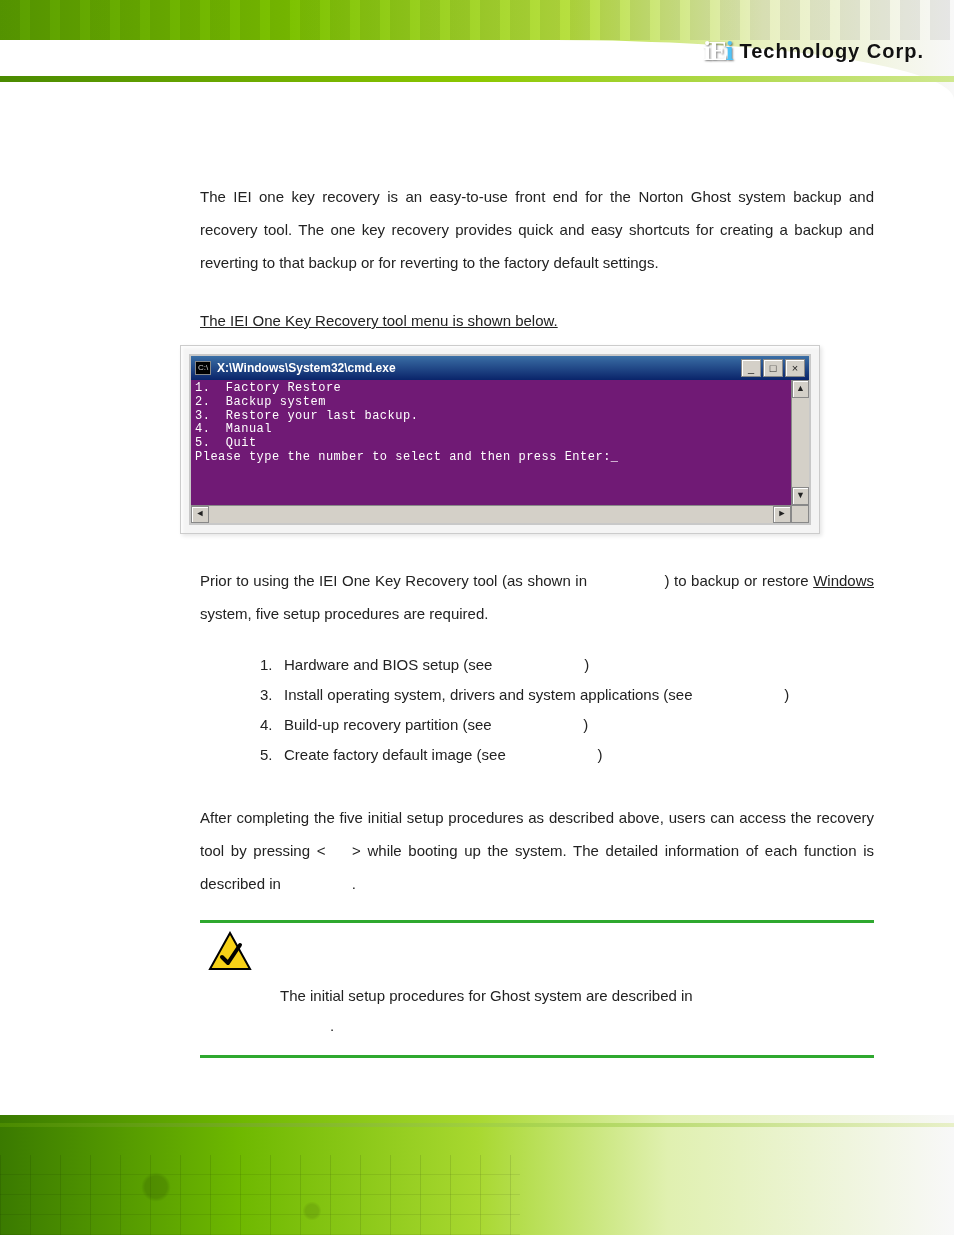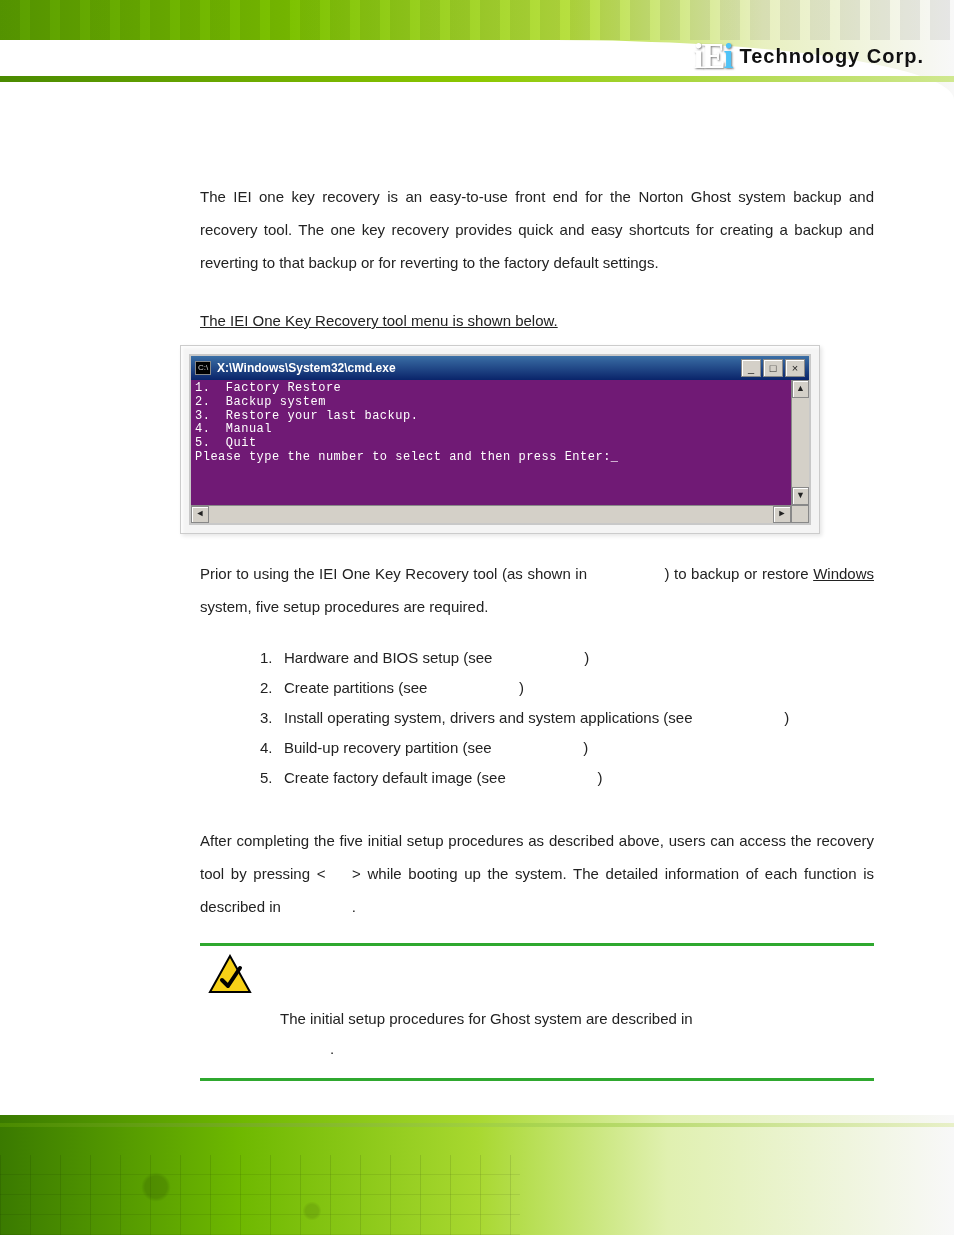--- a/index.html
+++ b/index.html
@@ -34,21 +34,21 @@
     position: absolute;
     right: 30px;
     top: 35px;
     display: flex;
     align-items: center;
     gap: 8px;
   }
   .logo-iei {
     font-family: Georgia, serif;
     font-weight: bold;
-    font-size: 36px;
+    font-size: 28px;
     color: #fff;
     text-shadow: 1px 1px 2px rgba(0,0,0,0.5);
     letter-spacing: -2px;
   }
   .logo-dot { color: #4fc3f7; }
   .logo-tech {
     font-weight: bold;
     font-size: 20px;
     color: #111;
     text-shadow: 1px 1px 1px rgba(255,255,255,0.4);
@@ -261,27 +261,26 @@
       <div style="display:flex">
         <div class="cmd-hscroll" style="flex:1">
           <div class="cmd-hsbtn">◄</div>
           <div class="cmd-hsbtn">►</div>
         </div>
         <div class="cmd-corner"></div>
       </div>
     </div>
   </div>
 
-  <p class="para justify-loose" style="margin-top:23px">
+  <p class="para justify-loose" style="margin-top:30px">
     <span>Prior to using the IEI One Key Recovery tool (as shown in </span>&nbsp;&nbsp;&nbsp;&nbsp;&nbsp;&nbsp;&nbsp;&nbsp;&nbsp;&nbsp;&nbsp;&nbsp;&nbsp;&nbsp;&nbsp;&nbsp;<span>) to backup or restore </span><span class="underline">Windows</span><span> system, five setup procedures are required.</span>
   </p>
 
   <ul class="ol">
     <li><span class="num">1.</span><span>Hardware and BIOS setup (see </span>&nbsp;&nbsp;&nbsp;&nbsp;&nbsp;&nbsp;&nbsp;&nbsp;&nbsp;&nbsp;&nbsp;&nbsp;&nbsp;&nbsp;&nbsp;&nbsp;&nbsp;&nbsp;&nbsp;&nbsp;&nbsp;<span>)</span></li>
-    <li><span class="num">2.</span><span>Create partitions (see </span>&nbsp;&nbsp;&nbsp;&nbsp;&nbsp;&nbsp;&nbsp;&nbsp;&nbsp;&nbsp;&nbsp;&nbsp;&nbsp;&nbsp;&nbsp;&nbsp;&nbsp;&nbsp;&nbsp;&nbsp;&nbsp;<span>)</span></li>
     <li><span class="num">3.</span><span>Install operating system, drivers and system applications (see </span>&nbsp;&nbsp;&nbsp;&nbsp;&nbsp;&nbsp;&nbsp;&nbsp;&nbsp;&nbsp;&nbsp;&nbsp;&nbsp;&nbsp;&nbsp;&nbsp;&nbsp;&nbsp;&nbsp;&nbsp;&nbsp;<span>)</span></li>
     <li><span class="num">4.</span><span>Build-up recovery partition (see </span>&nbsp;&nbsp;&nbsp;&nbsp;&nbsp;&nbsp;&nbsp;&nbsp;&nbsp;&nbsp;&nbsp;&nbsp;&nbsp;&nbsp;&nbsp;&nbsp;&nbsp;&nbsp;&nbsp;&nbsp;&nbsp;<span>)</span></li>
     <li><span class="num">5.</span><span>Create factory default image (see </span>&nbsp;&nbsp;&nbsp;&nbsp;&nbsp;&nbsp;&nbsp;&nbsp;&nbsp;&nbsp;&nbsp;&nbsp;&nbsp;&nbsp;&nbsp;&nbsp;&nbsp;&nbsp;&nbsp;&nbsp;&nbsp;<span>)</span></li>
   </ul>
 
   <p class="para">
     <span>After completing the five initial setup procedures as described above, users can access the recovery tool by pressing &lt;</span>&nbsp;&nbsp;&nbsp;&nbsp;<span>&gt; while booting up the system. The detailed information of each function is described in </span>&nbsp;&nbsp;&nbsp;&nbsp;&nbsp;&nbsp;&nbsp;&nbsp;&nbsp;&nbsp;&nbsp;&nbsp;&nbsp;&nbsp;&nbsp;&nbsp;<span>.</span>
   </p>
 
   <div class="note-box">

